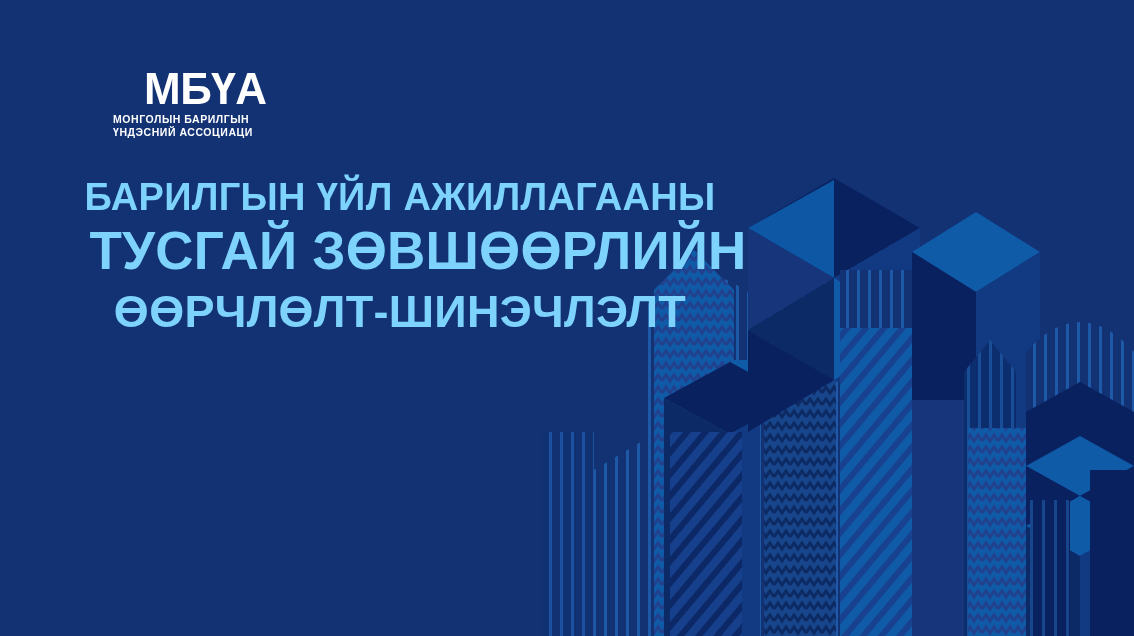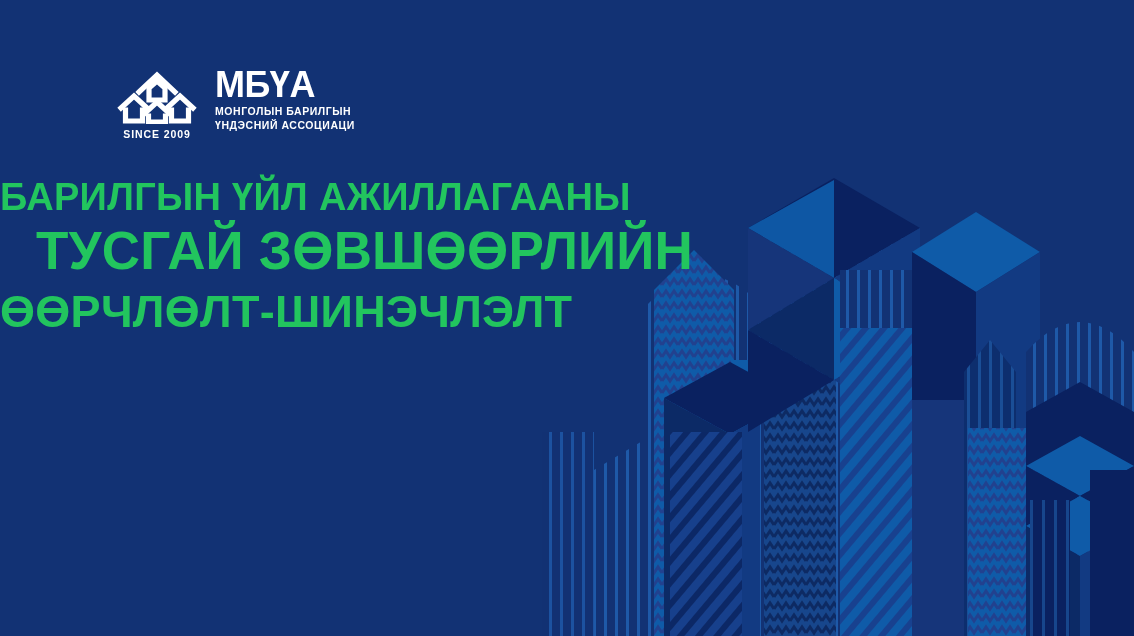--- a/index.html
+++ b/index.html
@@ -35,38 +35,39 @@
     text-align:center;
     color:#ffffff;
     font-size:10.5px;
     font-weight:bold;
     letter-spacing:0.9px;
     white-space:nowrap;
   }
   #logo-text { padding-top:2px; }
   #logo-acronym {
     color:#ffffff;
-    font-size:36px;
+    font-size:44px;
     font-weight:bold;
     letter-spacing:-0.5px;
     line-height:0.95;
+    margin-left:31px;
   }
   .logo-sub-line {
     color:#ffffff;
     font-size:10.5px;
     font-weight:bold;
     letter-spacing:0.55px;
     line-height:1.28;
     white-space:nowrap;
   }
   #logo-sub { margin-top:3px; }
 
   
   #headline { position:absolute; left:0; top:176px; width:800px; }
-  .hl { color:#22c55e; text-align:left; white-space:nowrap; }
+  .hl { color:#7dd3fc; text-align:center; white-space:nowrap; }
   #hl-line1 {
     font-size:38px; font-weight:bold; letter-spacing:0.3px; line-height:1.12;
   }
   #hl-line2 {
     font-size:53px; font-weight:bold; letter-spacing:0.2px; line-height:1.14;
     margin-top:2px;
     margin-left:36px;
   }
   #hl-line3 {
     font-size:45px; font-weight:bold; letter-spacing:0.3px; line-height:1.14;
@@ -216,41 +217,20 @@
       </g>
 
       <g>
         <rect x="556" y="470" width="44" height="166" fill="#0a2160"></rect>
       </g>
     </svg>
   </div>
 
   <div id="logo-block">
 
-    <div>
-      <div id="logo-mark">
-        <svg viewBox="0 0 88 58" xmlns="http://www.w3.org/2000/svg">
-          <g fill="none" stroke="#ffffff" stroke-width="5.2" stroke-linejoin="miter" stroke-linecap="square">
-
-            <path d="M26 26 L44 9 L62 26"></path>
-            <path d="M36 22 L44 15 L52 22 L52 34 L36 34 Z"></path>
-
-            <path d="M8 42 L21 30 L34 42"></path>
-            <path d="M12.5 44 L12.5 55 L29.5 55 L29.5 44"></path>
-
-            <path d="M54 42 L67 30 L80 42"></path>
-            <path d="M58.5 44 L58.5 55 L75.5 55 L75.5 44"></path>
-
-            <path d="M31 48 L44 36 L57 48"></path>
-            <path d="M35.5 50 L35.5 56 L52.5 56 L52.5 50"></path>
-          </g>
-        </svg>
-      </div>
-      <div id="since-badge">SINCE 2009</div>
-    </div>
 
     <div id="logo-text">
       <div id="logo-acronym">МБҮА</div>
       <div id="logo-sub">
         <div class="logo-sub-line">МОНГОЛЫН БАРИЛГЫН</div>
         <div class="logo-sub-line">ҮНДЭСНИЙ АССОЦИАЦИ</div>
       </div>
     </div>
   </div>
 

